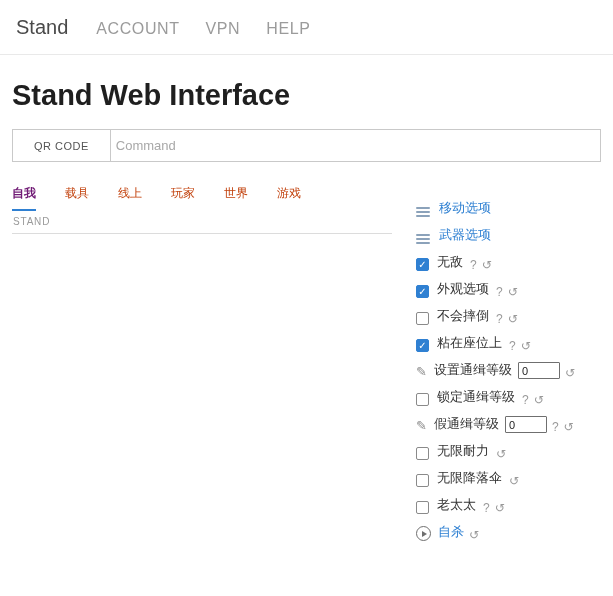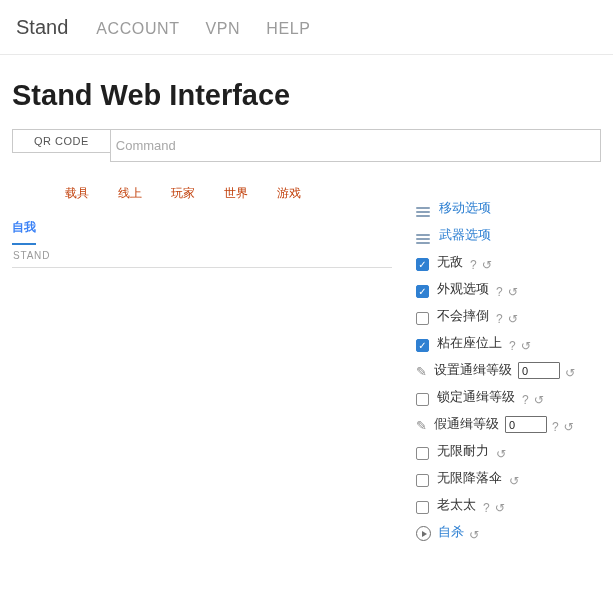--- a/index.html
+++ b/index.html
@@ -25,40 +25,39 @@
   
   .page-title {
     font-size:29px; font-weight:700; color:#1f1f1f;
     margin:24px 12px 17px 12px;
   }
   
   .command-row { display:flex; margin:0 12px; }
   .qr-btn {
     border:1px solid #c9c9c9; background:#fff;
     font-family:inherit; font-size:11px; letter-spacing:0.5px; color:#555;
-    height:24px; padding:0 21px; cursor:pointer;
+    height:33px; padding:0 21px; cursor:pointer;
   }
   .cmd-input {
     flex:1; margin-left:-1px; height:33px;
     border:1px solid #c9c9c9; padding:0 5px;
     font-family:inherit; font-size:13px; color:#333; outline:none;
   }
   .cmd-input::placeholder { color:#a8a8a8; }
   
   .content { display:flex; margin:23px 12px 0 12px; }
   .left-col { width:380px; flex:0 0 380px; }
   .tabs { display:flex; }
   .tab {
     font-size:12px; color:#c2410c; margin-right:29px;
     padding-bottom:7px; cursor:pointer; white-space:nowrap;
   }
   .tab.active {
-    color:#3b82f6; font-weight:bold;
+    color:#701a75; font-weight:bold;
     border-bottom:2px solid #2f80d2;
-    margin-top:34px;
   }
   .panel-label {
     font-size:10px; color:#9a9a9a; letter-spacing:0.8px;
     padding:5px 0 6px 1px;
     border-bottom:1px solid #dcdcdc;
   }
   .right-col { flex:1; padding-left:24px; padding-top:5px; }
   
   .menu-row { display:flex; align-items:flex-end; height:27px; font-size:13px; }
   .link { color:#2f80d2; cursor:pointer; }

